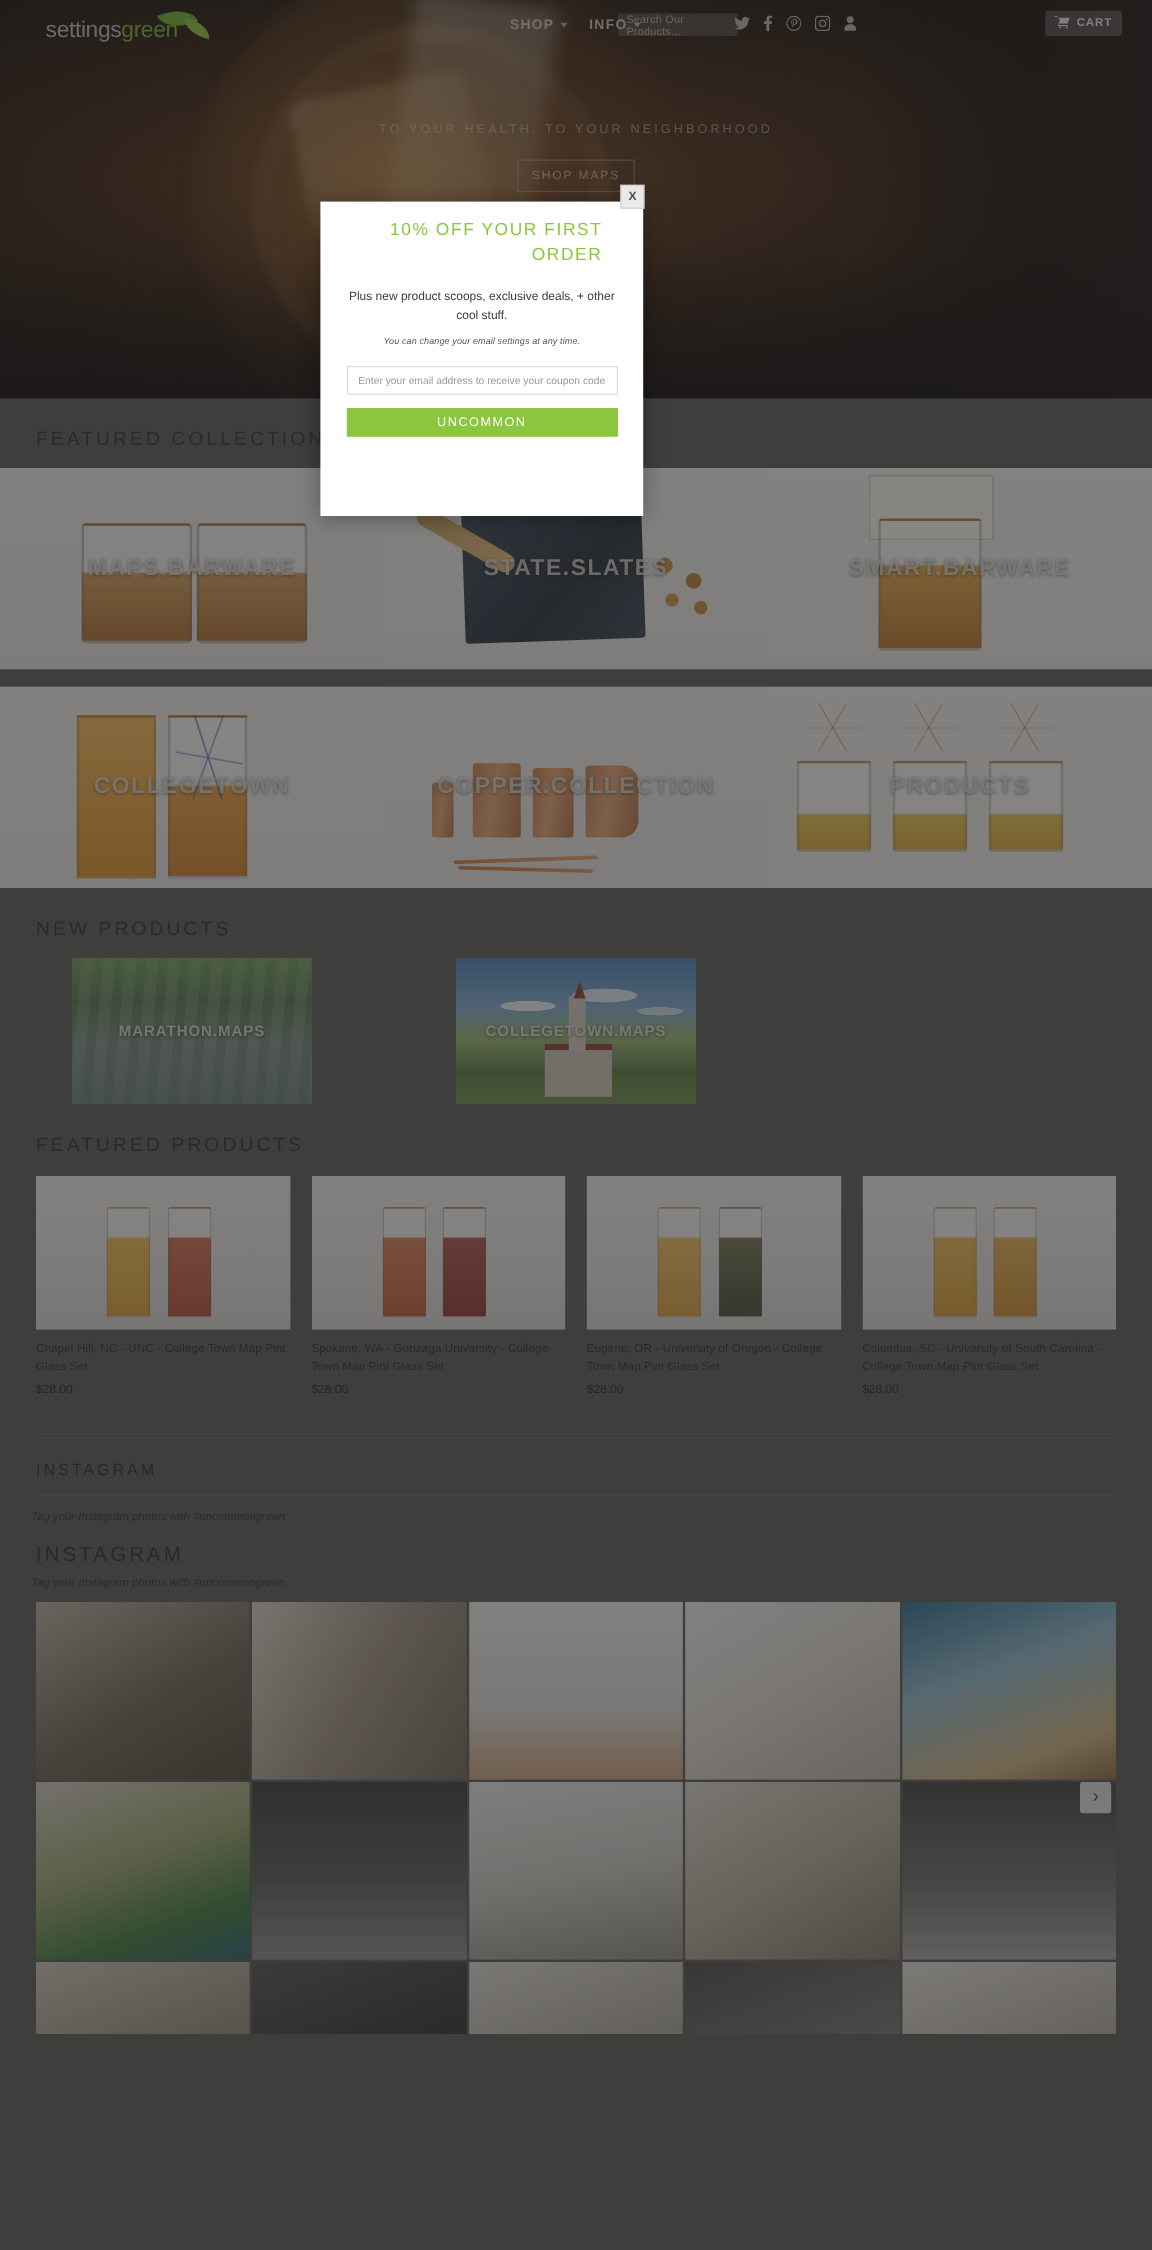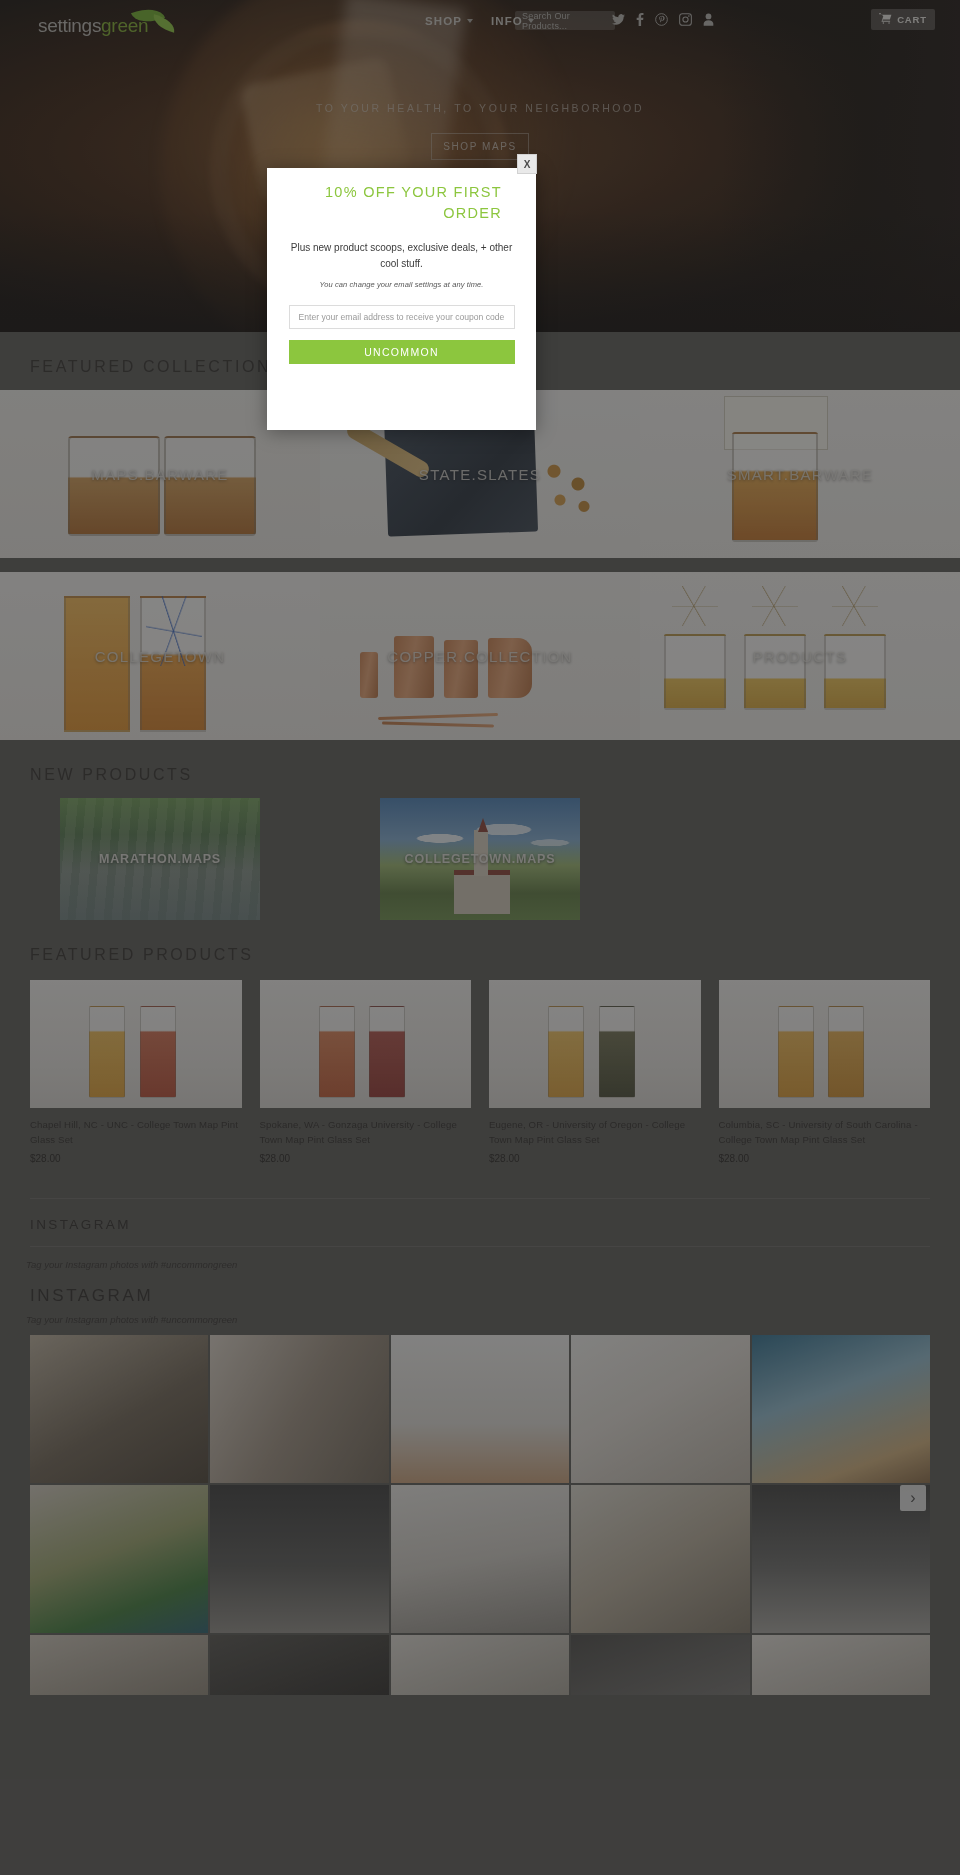--- a/index.html
+++ b/index.html
@@ -136,21 +136,21 @@
     gap: 0px; padding: 14px 0 0 0;
   }
   .tile {
     position: relative; height: 168px;
     display: flex; align-items: center; justify-content: center;
     overflow: hidden;
   }
   .tile-img { position: absolute; inset: 0; }
   .tile-label {
     position: relative; z-index: 3;
-    font-size: 15px; letter-spacing: 1.3px; font-weight: 400;
+    font-size: 19px; letter-spacing: 1.3px; font-weight: 700;
     color: rgba(225,222,216,0.82);
     text-shadow: 0 1px 3px rgba(0,0,0,0.45);
   }
 
   
   .art-maps {
     background: linear-gradient(180deg,#eceae6 0%,#e6e3de 100%);
   }
   .art-maps::before, .art-maps::after {
     content:""; position:absolute; bottom:22px; width:88px; height:96px;

